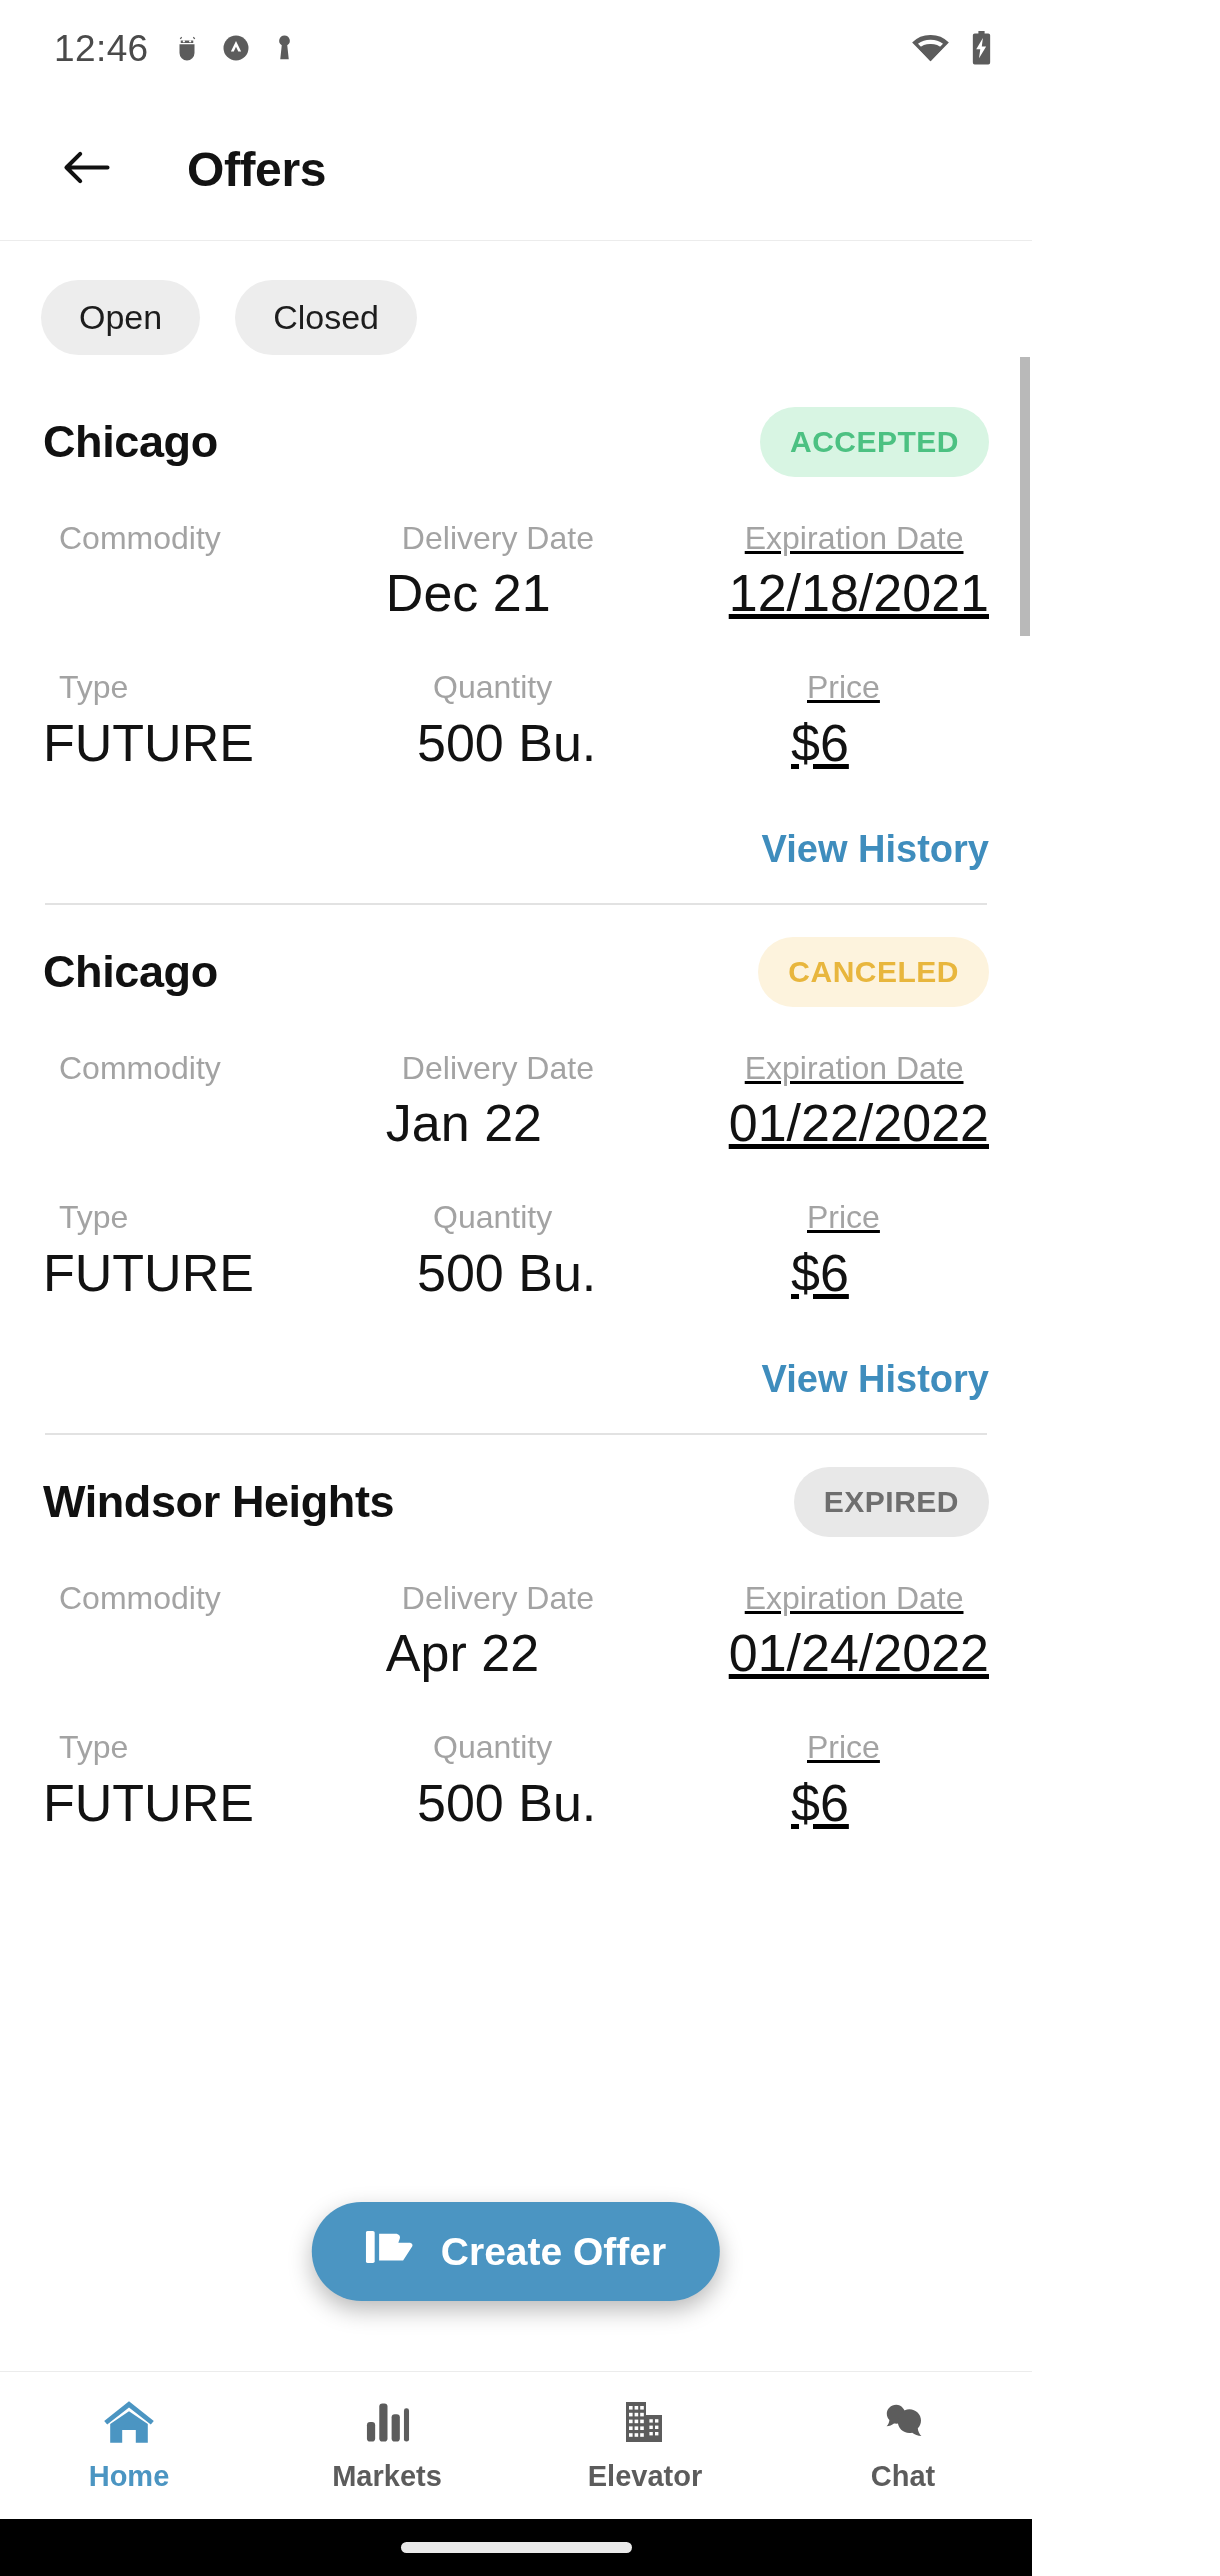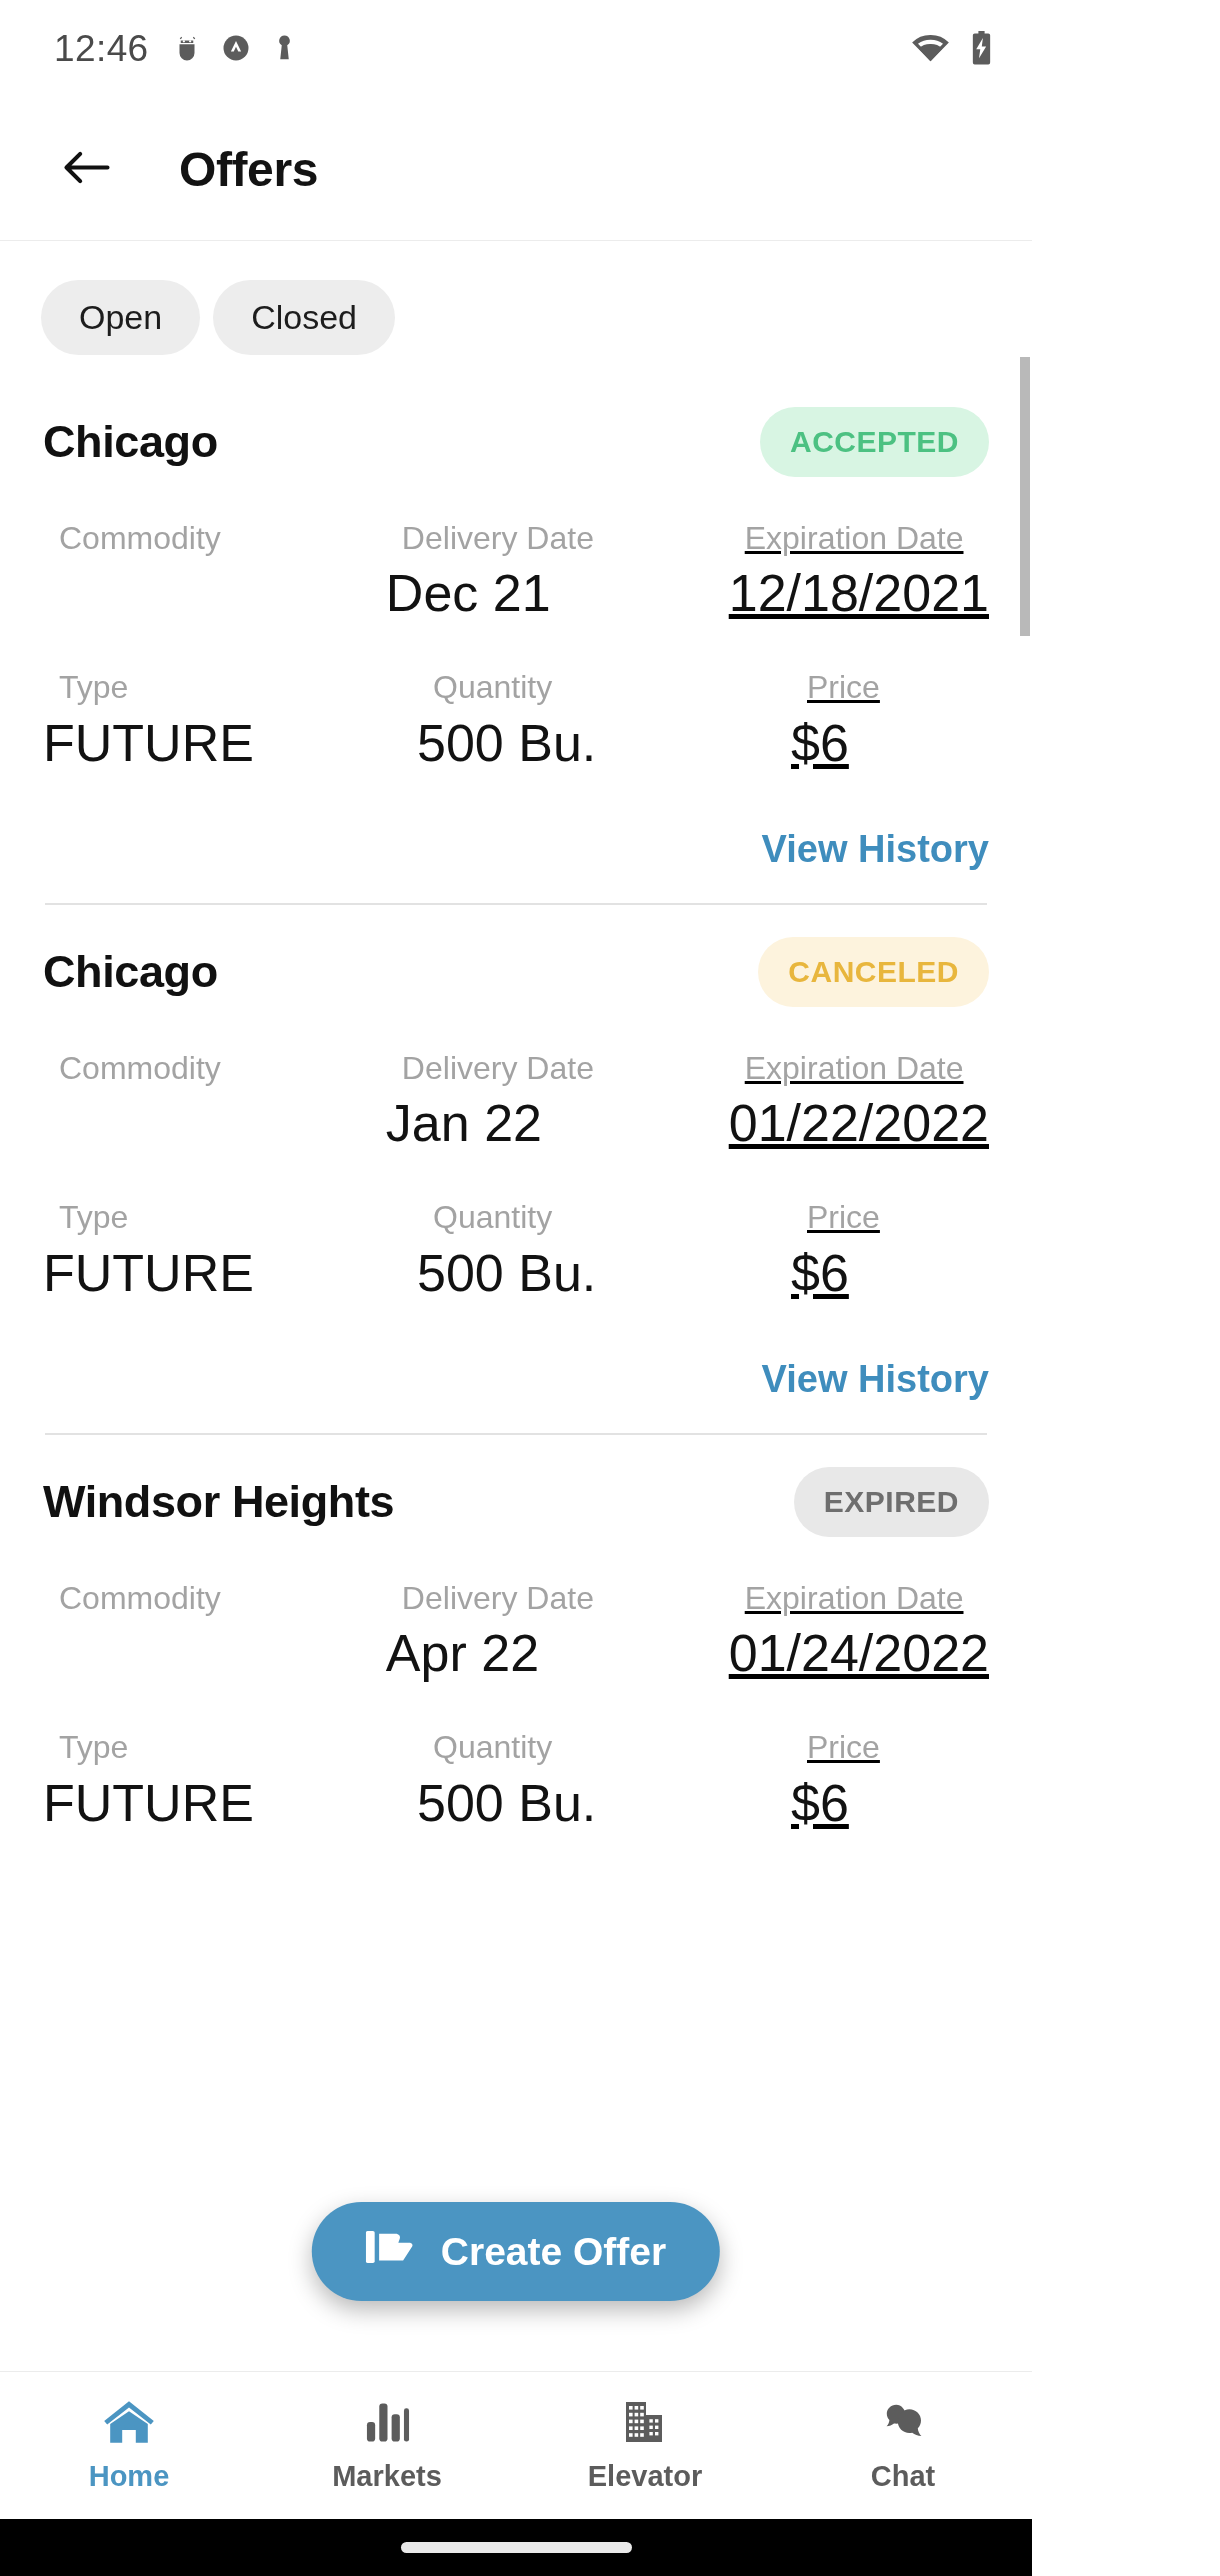--- a/index.html
+++ b/index.html
@@ -47,20 +47,21 @@
 
   
   .appbar {
     height: 143px;
     flex: 0 0 143px;
     display: flex;
     align-items: center;
     padding-left: 55px;
     background: #ffffff;
     border-bottom: 1.8px solid #ececec;
+    gap: 8px;
   }
   .back-btn {
     width: 63px; height: 63px;
     display: flex; align-items: center; justify-content: center;
     cursor: pointer;
   }
   .appbar-title {
     font-size: 48px;
     font-weight: bold;
     color: #131313;
@@ -71,21 +72,21 @@
   
   .content {
     position: relative;
     flex: 1 1 auto;
     overflow: hidden;
     background: #ffffff;
   }
 
   .chips {
     display: flex;
-    gap: 13px;
+    gap: 35px;
     padding: 39px 0 19.7px 41px;
   }
   .chip {
     background: #ededed;
     border-radius: 89px;
     padding: 18px 38px;
     font-size: 34px;
     color: #1d1d1d;
     cursor: pointer;
     white-space: nowrap;

